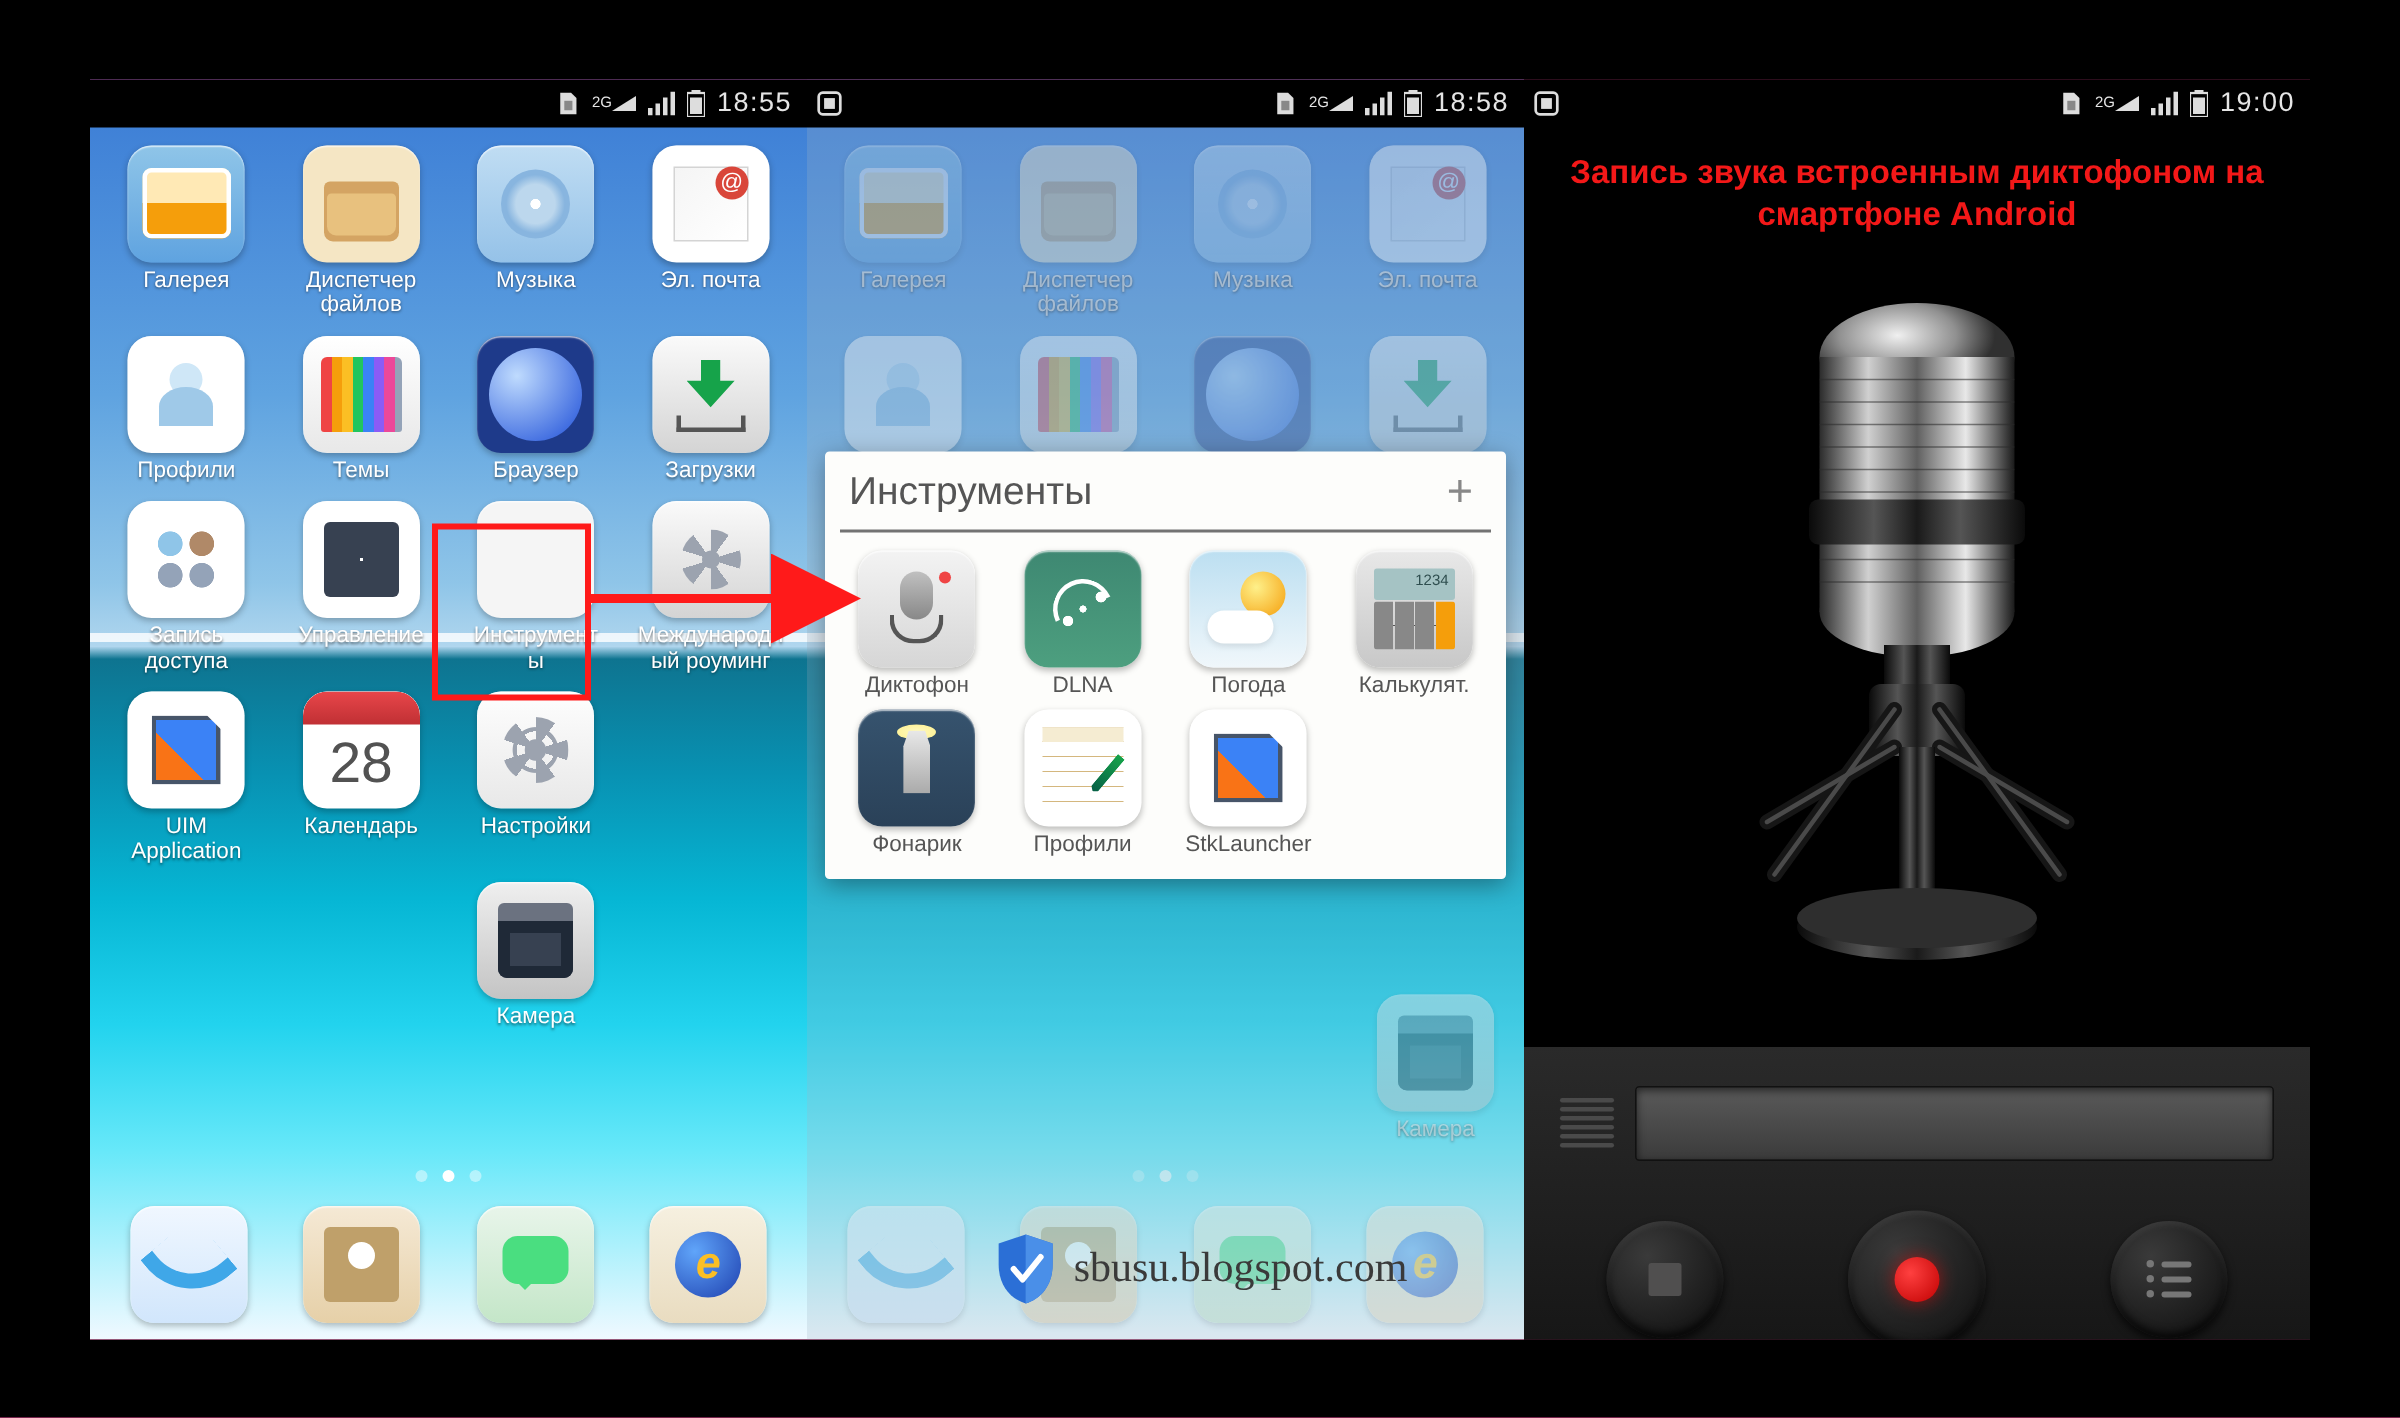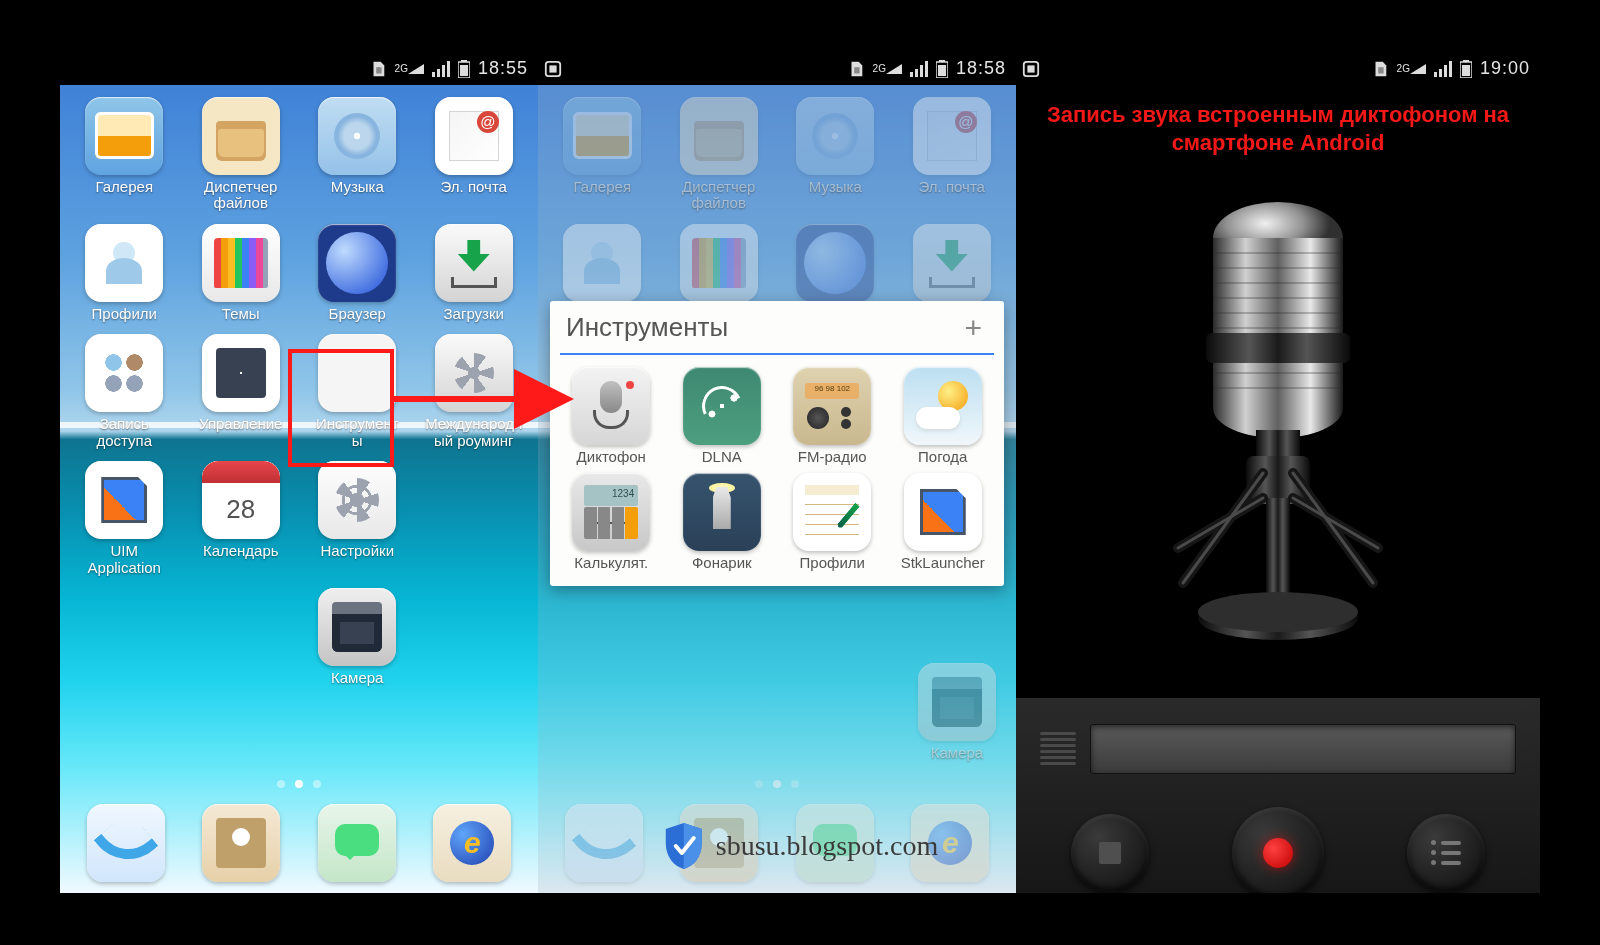--- a/index.html
+++ b/index.html
@@ -123,21 +123,21 @@
   .ico-tools > span:nth-child(4){ background:linear-gradient(#bcdff1,#f0f7fb); }
   .ico-roaming { background:linear-gradient(#fafafa,#d4d4d4); display:flex; align-items:center; justify-content:center; }
   .ico-roaming::after { content:""; width:40px; height:40px; background:radial-gradient(circle, #9ca3af 20%, transparent 22%), conic-gradient(#9ca3af 0 10%, transparent 10% 20%, #9ca3af 20% 30%, transparent 30% 40%, #9ca3af 40% 50%, transparent 50% 60%, #9ca3af 60% 70%, transparent 70% 80%, #9ca3af 80% 90%, transparent 90% 100%); border-radius:50%; }
   .ico-uim { background:#fff; }
   .ico-uim::after { content:""; position:absolute; inset:16px; background:linear-gradient(45deg,#f97316 40%, #3b82f6 40%); border:3px solid #475569; clip-path:polygon(0 0,80% 0,100% 20%,100% 100%,0 100%); }
   .ico-clock { background:radial-gradient(circle,#222 67%,#444 68%); }
   .ico-clock::after { content:""; position:absolute; inset:16px; border-radius:50%; background:#fff; }
   .ico-clock::before { content:""; position:absolute; width:3px; height:18px; background:#222; top:22px; left:50%; transform:translateX(-50%); z-index:2; box-shadow:0 6px 0 -0 #222; }
   .ico-calendar { background:#fff; }
   .ico-calendar::before { content:""; position:absolute; top:0; left:0; right:0; height:22px; background:linear-gradient(#e8464a,#c03034); border-radius:16px 16px 0 0;}
-  .ico-calendar .day { position:relative; font-size:26px; font-weight:400; color:#525252; margin-top:18px; }
+  .ico-calendar .day { position:relative; font-size:38px; font-weight:400; color:#525252; margin-top:18px; }
   .ico-settings::after { content:""; width:44px; height:44px; background:radial-gradient(circle,#9ca3af 22%, transparent 24% 40%, #9ca3af 40% 48%, transparent 50%), conic-gradient(#9ca3af 0 10%, transparent 10% 20%, #9ca3af 20% 30%, transparent 30% 40%, #9ca3af 40% 50%, transparent 50% 60%, #9ca3af 60% 70%, transparent 70% 80%, #9ca3af 80% 90%, transparent 90% 100%); border-radius:50%; }
   .ico-camera { background:linear-gradient(#efefef,#c4c4c4); }
   .ico-camera::before { content:""; position:absolute; top:14px; left:14px; right:14px; height:14px; background:#6b7280; border-radius:4px 4px 0 0;}
   .ico-camera::after { content:""; position:absolute; bottom:14px; left:14px; right:14px; top:26px; background:#374151; border-radius:0 0 6px 6px;
     box-shadow: inset 0 0 0 8px #1f2937; }
   .ico-phone { background:linear-gradient(#f0f7ff,#d1e6fc); }
   .ico-phone::after { content:""; width:36px; height:36px; border:10px solid #3fa7e8; border-top:none; border-right:none; border-radius:0 0 0 40px; transform:rotate(-40deg); position:absolute; }
   .ico-contacts { background:linear-gradient(#f5e9d5,#e6d0a8);}
   .ico-contacts::after { content:""; position:absolute; inset:14px; background:#bfa06a; border-radius:4px;}
   .ico-contacts::before { content:""; position:absolute; width:18px; height:18px; background:#fff; border-radius:50%; top:24px; z-index:2;}
@@ -182,21 +182,21 @@
     left: 12px; right: 12px; top: 248px;
     background: #fdfdfb;
     border-radius: 3px;
     box-shadow: 0 4px 16px rgba(0,0,0,.35);
     z-index: 25;
     padding: 0 10px 10px 10px;
   }
   .folder-header {
     display: flex; align-items: center; justify-content: space-between;
     padding: 10px 6px 8px 6px;
-    border-bottom: 2px solid #3b82f6;
+    border-bottom: 2px solid #737373;
   }
   .folder-title { font-size: 26px; color: #555; flex:1; }
   .folder-plus { font-size: 30px; color: #888; font-weight: 300; padding: 0 6px; }
   .folder-grid {
     display:grid; grid-template-columns:repeat(4,1fr);
     gap: 8px; padding: 12px 0 4px 0;
   }
   .folder-grid .label { color:#555; text-shadow:none; }
   .ico-dictaphone { background:linear-gradient(#f3f3f3,#d6d6d6);}
   .ico-dictaphone::after { content:""; position:absolute; width:22px; height:32px; top:14px; background:linear-gradient(#c0c0c0,#888); border-radius:11px;}
@@ -508,26 +508,20 @@
     <div class="folder-grid">
       <div class="app">
             <div class="icon ico-dictaphone">
               <span class="dictaphone-dot"></span>
             </div>
             <div class="label">Диктофон</div>
           </div>
       <div class="app">
             <div class="icon ico-dlna"></div>
             <div class="label">DLNA</div>
-          </div>
-      <div class="app">
-            <div class="icon ico-radio">
-              <span class="freq">96  98  102</span>
-            </div>
-            <div class="label">FM-радио</div>
           </div>
       <div class="app">
             <div class="icon ico-weather"></div>
             <div class="label">Погода</div>
           </div>
       <div class="app">
             <div class="icon ico-calc"></div>
             <div class="label">Калькулят.</div>
           </div>
       <div class="app">

